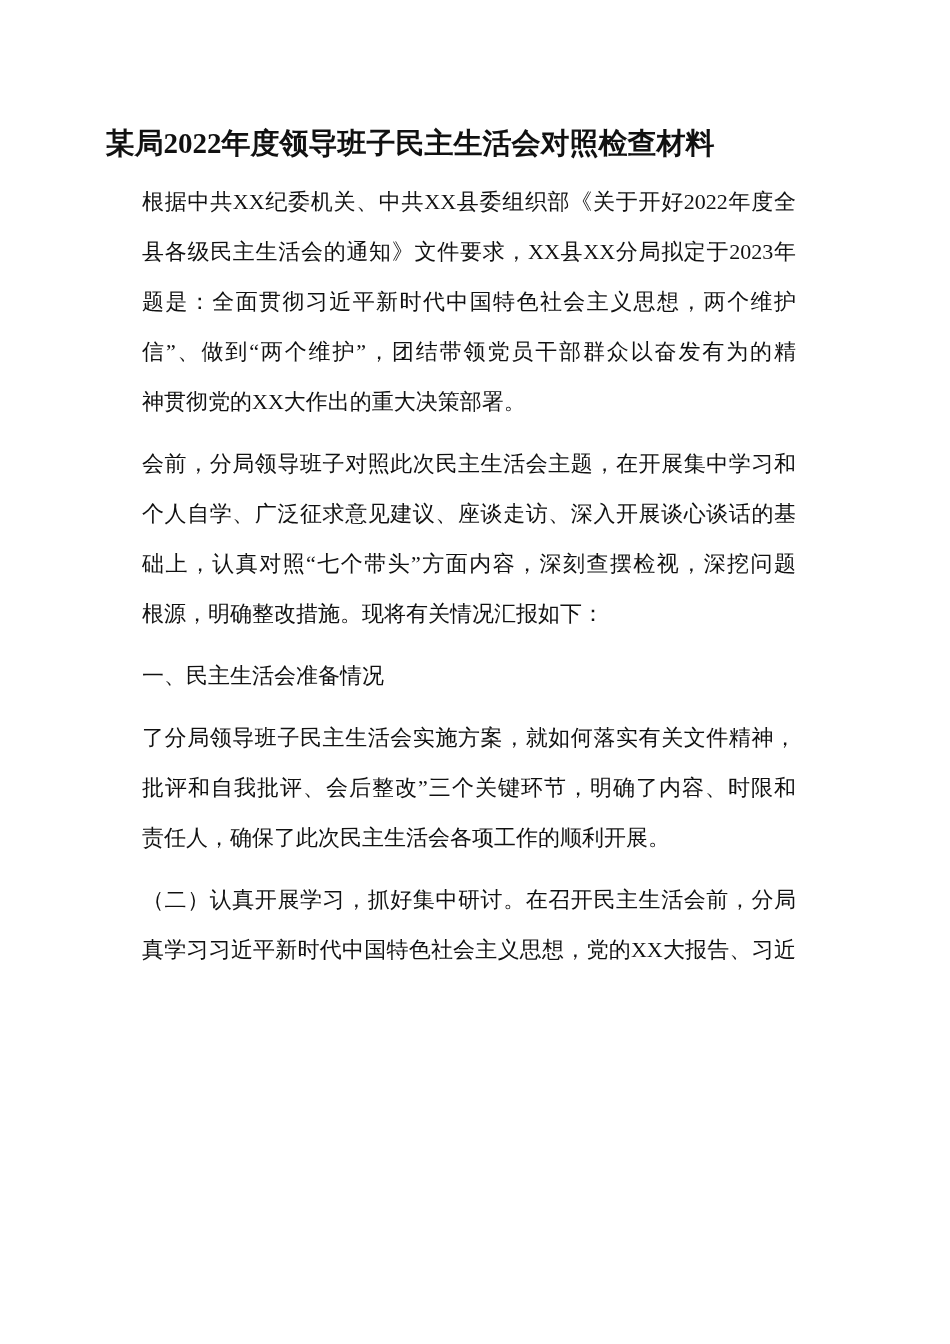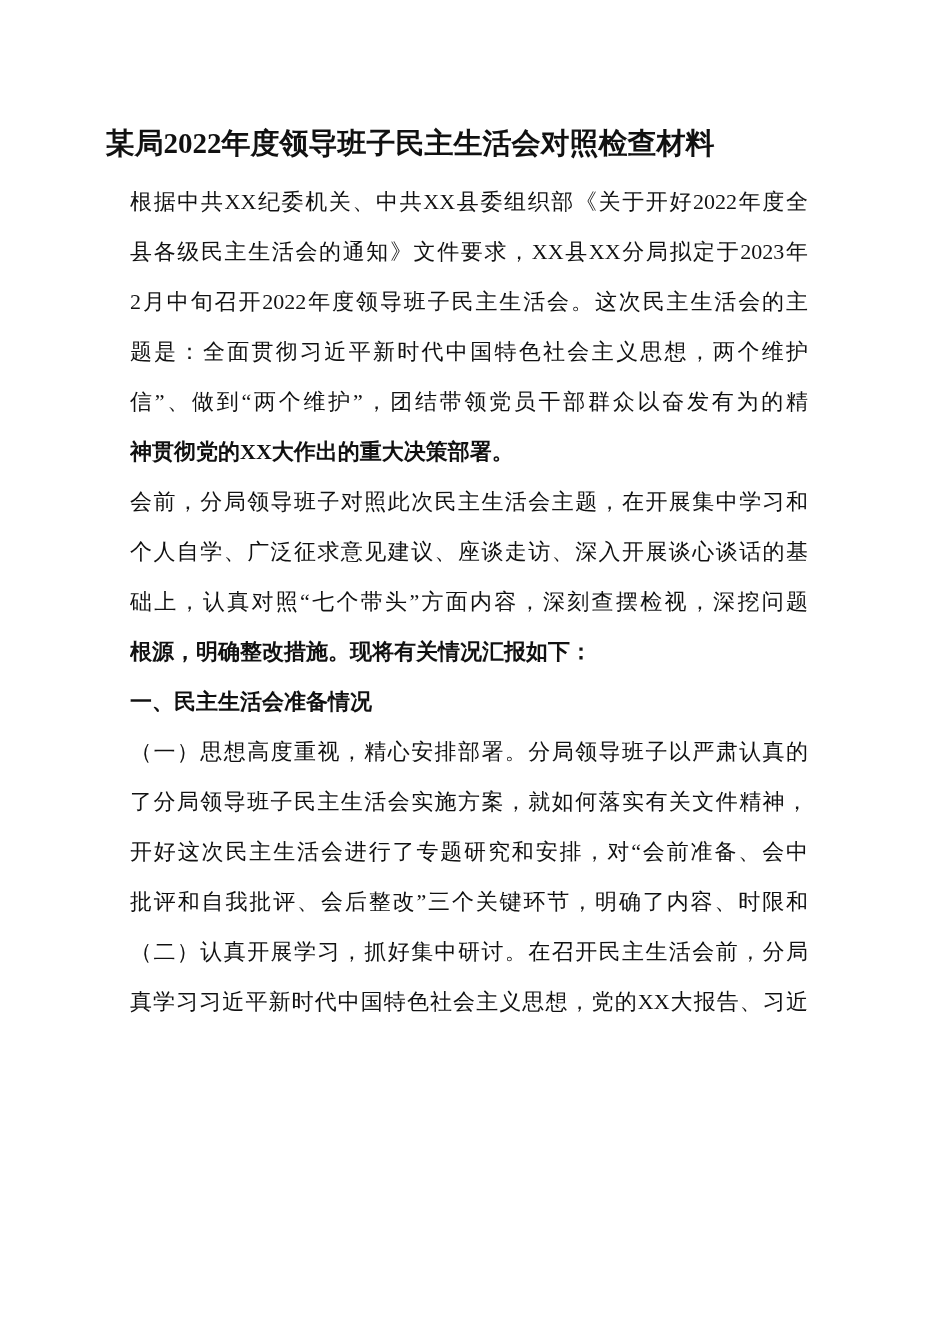--- a/index.html
+++ b/index.html
@@ -24,75 +24,72 @@
     font-weight: 700;
     line-height: 42px;
     text-align: center;
     white-space: nowrap;
   }
   .body-text {
     margin-left: 130px;
     width: 678px;
   }
   .para {
-    margin: 0;
+    margin: 12px;
     padding: 0;
   }
   .line {
     height: 50px;
     line-height: 50px;
     font-size: 22px;
     overflow: hidden;
   }
   
   .jl {
     text-align: justify;
     text-align-last: justify;
   }
   
   .pe {
     text-align: left;
     text-align-last: left;
-    font-weight: bold;
   }
 </style>
 </head>
 <body>
 
 <div class="page">
 
   <h1 class="doc-title">某局2022年度领导班子民主生活会对照检查材料</h1>
 
   <div class="body-text">
 
     <div class="para">
       <div class="line jl">根据中共XX纪委机关、中共XX县委组织部《关于开好2022年度全</div>
       <div class="line jl">县各级民主生活会的通知》文件要求，XX县XX分局拟定于2023年</div>
-      <div class="line jl">2月中旬召开2022年度领导班子民主生活会。这次民主生活会的主</div>
       <div class="line jl">题是：全面贯彻习近平新时代中国特色社会主义思想，两个维护</div>
       <div class="line jl">信”、做到“两个维护”，团结带领党员干部群众以奋发有为的精</div>
       <div class="line pe">神贯彻党的XX大作出的重大决策部署。</div>
     </div>
 
     <div class="para">
       <div class="line jl">会前，分局领导班子对照此次民主生活会主题，在开展集中学习和</div>
       <div class="line jl">个人自学、广泛征求意见建议、座谈走访、深入开展谈心谈话的基</div>
       <div class="line jl">础上，认真对照“七个带头”方面内容，深刻查摆检视，深挖问题</div>
       <div class="line pe">根源，明确整改措施。现将有关情况汇报如下：</div>
     </div>
 
     <div class="para">
       <div class="line pe">一、民主生活会准备情况</div>
     </div>
 
     <div class="para">
-      <div class="line jl">（一）思想高度重视，精心安排部署。分局领导班子以严肃认真的</div>
       <div class="line jl">了分局领导班子民主生活会实施方案，就如何落实有关文件精神，</div>
-      <div class="line jl">开好这次民主生活会进行了专题研究和安排，对“会前准备、会中</div>
       <div class="line jl">批评和自我批评、会后整改”三个关键环节，明确了内容、时限和</div>
+      <div class="line pe">责任人，确保了此次民主生活会各项工作的顺利开展。</div>
     </div>
 
     <div class="para">
       <div class="line jl">（二）认真开展学习，抓好集中研讨。在召开民主生活会前，分局</div>
       <div class="line jl">真学习习近平新时代中国特色社会主义思想，党的XX大报告、习近</div>
     </div>
 
   </div>
 </div>
 

